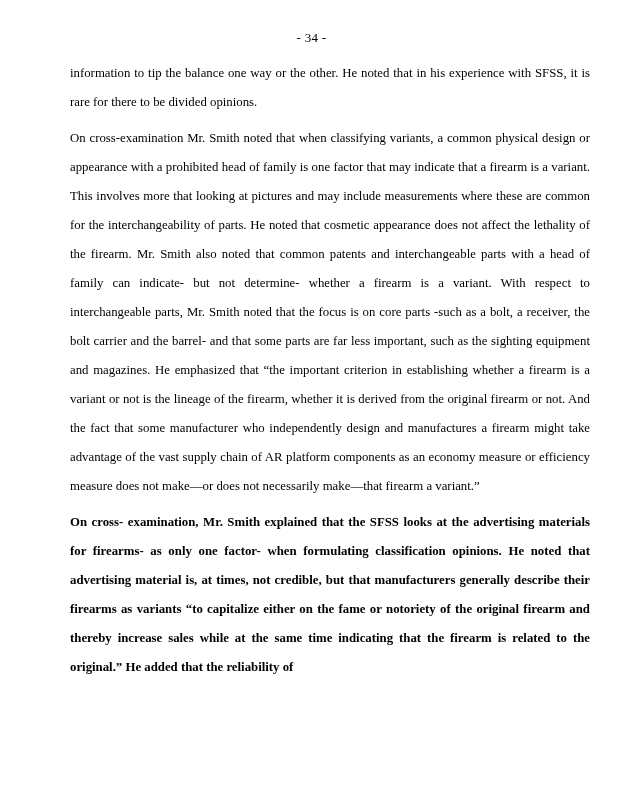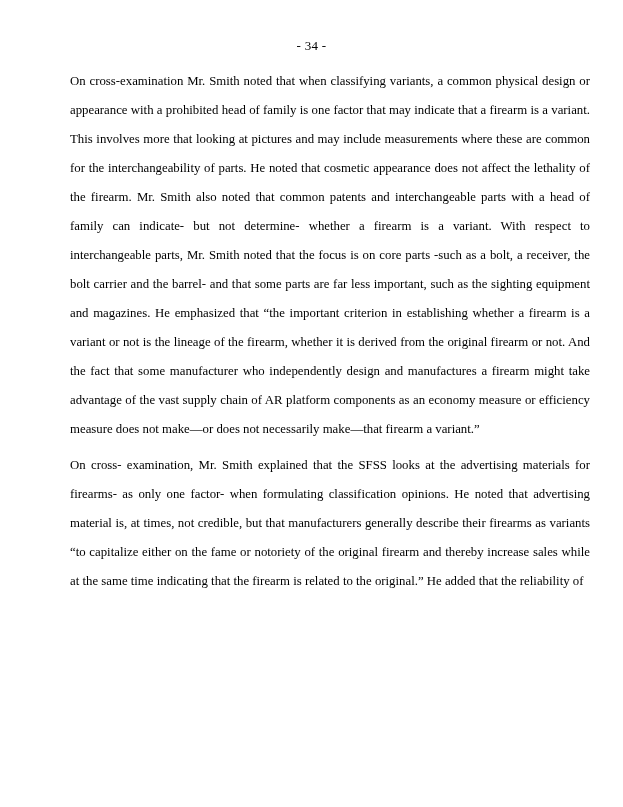--- a/index.html
+++ b/index.html
@@ -13,45 +13,47 @@
     overflow: hidden;
     font-family: "Liberation Serif", "DejaVu Serif", serif;
     color: #000000;
   }
   .page {
     position: relative;
     width: 623px;
     height: 807px;
     box-sizing: border-box;
     background: #ffffff;
-    padding-top: 38px;
+    padding-top: 30px;
   }
   .page-number {
     text-align: center;
     font-size: 13px;
     letter-spacing: 0.3px;
     margin-bottom: 13px;
   }
   .content {
     margin-left: 70px;
     margin-right: 33px;
     text-align: justify;
   }
   .para {
     margin: 0 0 7px 0;
     font-size: 12.8px;
     line-height: 29px;
     text-justify: inter-word;
   }
   .para:last-child {
     margin-bottom: 0;
+    font-weight: bold;
   }
 </style>
 </head>
 <body>
 
 <div class="page">
   <div class="page-number">- 34 -</div>
   <div class="content">
+    <p class="para">information to tip the balance one way or the other. He noted that in his experience with SFSS, it is rare for there to be divided opinions.</p>
     <p class="para">On cross-examination Mr. Smith noted that when classifying variants, a common physical design or appearance with a prohibited head of family is one factor that may indicate that a firearm is a variant. This involves more that looking at pictures and may include measurements where these are common for the interchangeability of parts. He noted that cosmetic appearance does not affect the lethality of the firearm. Mr. Smith also noted that common patents and interchangeable parts with a head of family can indicate- but not determine- whether a firearm is a variant. With respect to interchangeable parts, Mr. Smith noted that the focus is on core parts -such as a bolt, a receiver, the bolt carrier and the barrel- and that some parts are far less important, such as the sighting equipment and magazines. He emphasized that “the important criterion in establishing whether a firearm is a variant or not is the lineage of the firearm, whether it is derived from the original firearm or not. And the fact that some manufacturer who independently design and manufactures a firearm might take advantage of the vast supply chain of AR platform components as an economy measure or efficiency measure does not make—or does not necessarily make—that firearm a variant.”</p>
     <p class="para">On cross- examination, Mr. Smith explained that the SFSS looks at the advertising materials for firearms- as only one factor- when formulating classification opinions. He noted that advertising material is, at times, not credible, but that manufacturers generally describe their firearms as variants “to capitalize either on the fame or notoriety of the original firearm and thereby increase sales while at the same time indicating that the firearm is related to the original.” He added that the reliability of</p>
   </div>
 </div>
 
 </body></html>

